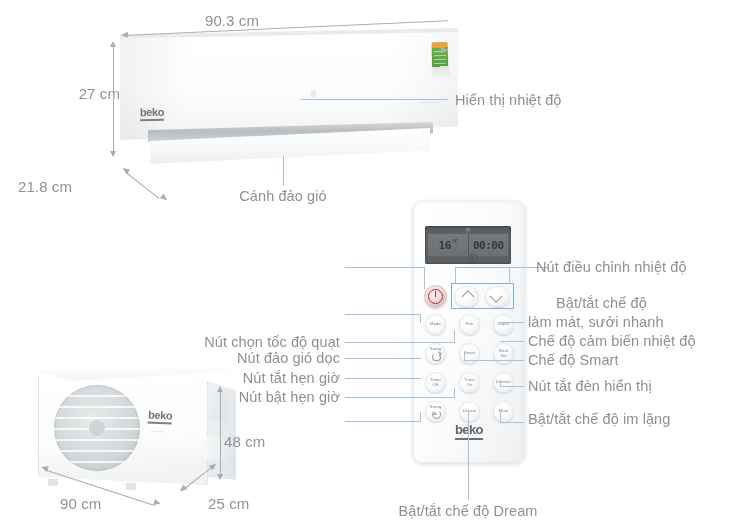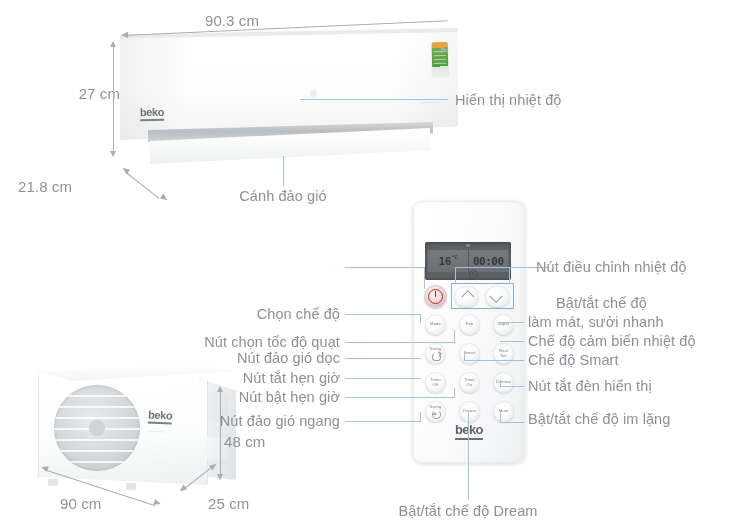--- a/index.html
+++ b/index.html
@@ -258,21 +258,21 @@
     width: 112px;
     height: 262px;
     background: linear-gradient(103deg,#ffffff 0%,#fbfbfc 52%,#eef0f2 100%);
     border-radius: 9px;
     box-shadow: 0 1px 4px rgba(0,0,0,0.16), inset -2px 0 4px rgba(0,0,0,0.035);
     border: 1px solid #eceef0;
     box-sizing: border-box;
   }
   .lcd {
     position: absolute;
-    left: 11px; top: 40px;
+    left: 11px; top: 24px;
     width: 86px; height: 38px;
     background: linear-gradient(180deg,#55585b 0%,#65686b 30%,#5c5f62 100%);
     border-radius: 2px;
     box-shadow: inset 0 0 3px rgba(0,0,0,.45);
   }
   .lcd-inner {
     position: absolute;
     left: 3px; top: 8px; right: 3px; bottom: 8px;
     background: linear-gradient(180deg,#767a7d 0%, #6c7073 100%);
     display: flex;
@@ -579,39 +579,37 @@
     </div>
 
     <div class="remote-logo">beko</div>
   </div>
 
   <div class="hlbox" style="left:451px; top:283px; width:63px; height:26px;"></div>
 
   <div class="ln h" style="left:345px; top:267px; width:80px;"></div>
   <div class="ln v" style="left:424px; top:267px; height:22px;"></div>
 
-  <div class="lbl r" style="left:200px; top:306px; width:140px;">Chọn chế độ</div>
   <div class="ln h" style="left:345px; top:314px; width:76px;"></div>
   <div class="ln v" style="left:420px; top:314px; height:9px;"></div>
 
   <div class="lbl r" style="left:178px; top:334px; width:162px;">Nút chọn tốc độ quạt</div>
   <div class="ln h" style="left:345px; top:342px; width:110px;"></div>
   <div class="ln v" style="left:454px; top:330px; height:12px;"></div>
 
   <div class="lbl r" style="left:190px; top:350px; width:150px;">Nút đảo gió dọc</div>
   <div class="ln h" style="left:345px; top:358px; width:76px;"></div>
 
   <div class="lbl r" style="left:190px; top:370px; width:150px;">Nút tắt hẹn giờ</div>
   <div class="ln h" style="left:345px; top:378px; width:76px;"></div>
 
   <div class="lbl r" style="left:190px; top:389px; width:150px;">Nút bật hẹn giờ</div>
   <div class="ln h" style="left:345px; top:397px; width:110px;"></div>
   <div class="ln v" style="left:454px; top:388px; height:9px;"></div>
 
-  <div class="lbl r" style="left:180px; top:413px; width:160px;">Nút đảo gió ngang</div>
   <div class="ln h" style="left:345px; top:421px; width:76px;"></div>
   <div class="ln v" style="left:420px; top:412px; height:9px;"></div>
 
   <div class="ln h" style="left:530px; top:267px; width:19px;"></div>
   <div class="ln h" style="left:455px; top:267px; width:76px;"></div>
   <div class="ln v" style="left:455px; top:267px; height:17px;"></div>
   <div class="ln v" style="left:509px; top:267px; height:17px;"></div>
   <div class="lbl" style="left:536px; top:259px;">Nút điều chỉnh nhiệt độ</div>
 
   <div class="lbl" style="left:556px; top:295px;">Bật/tắt chế độ</div>

